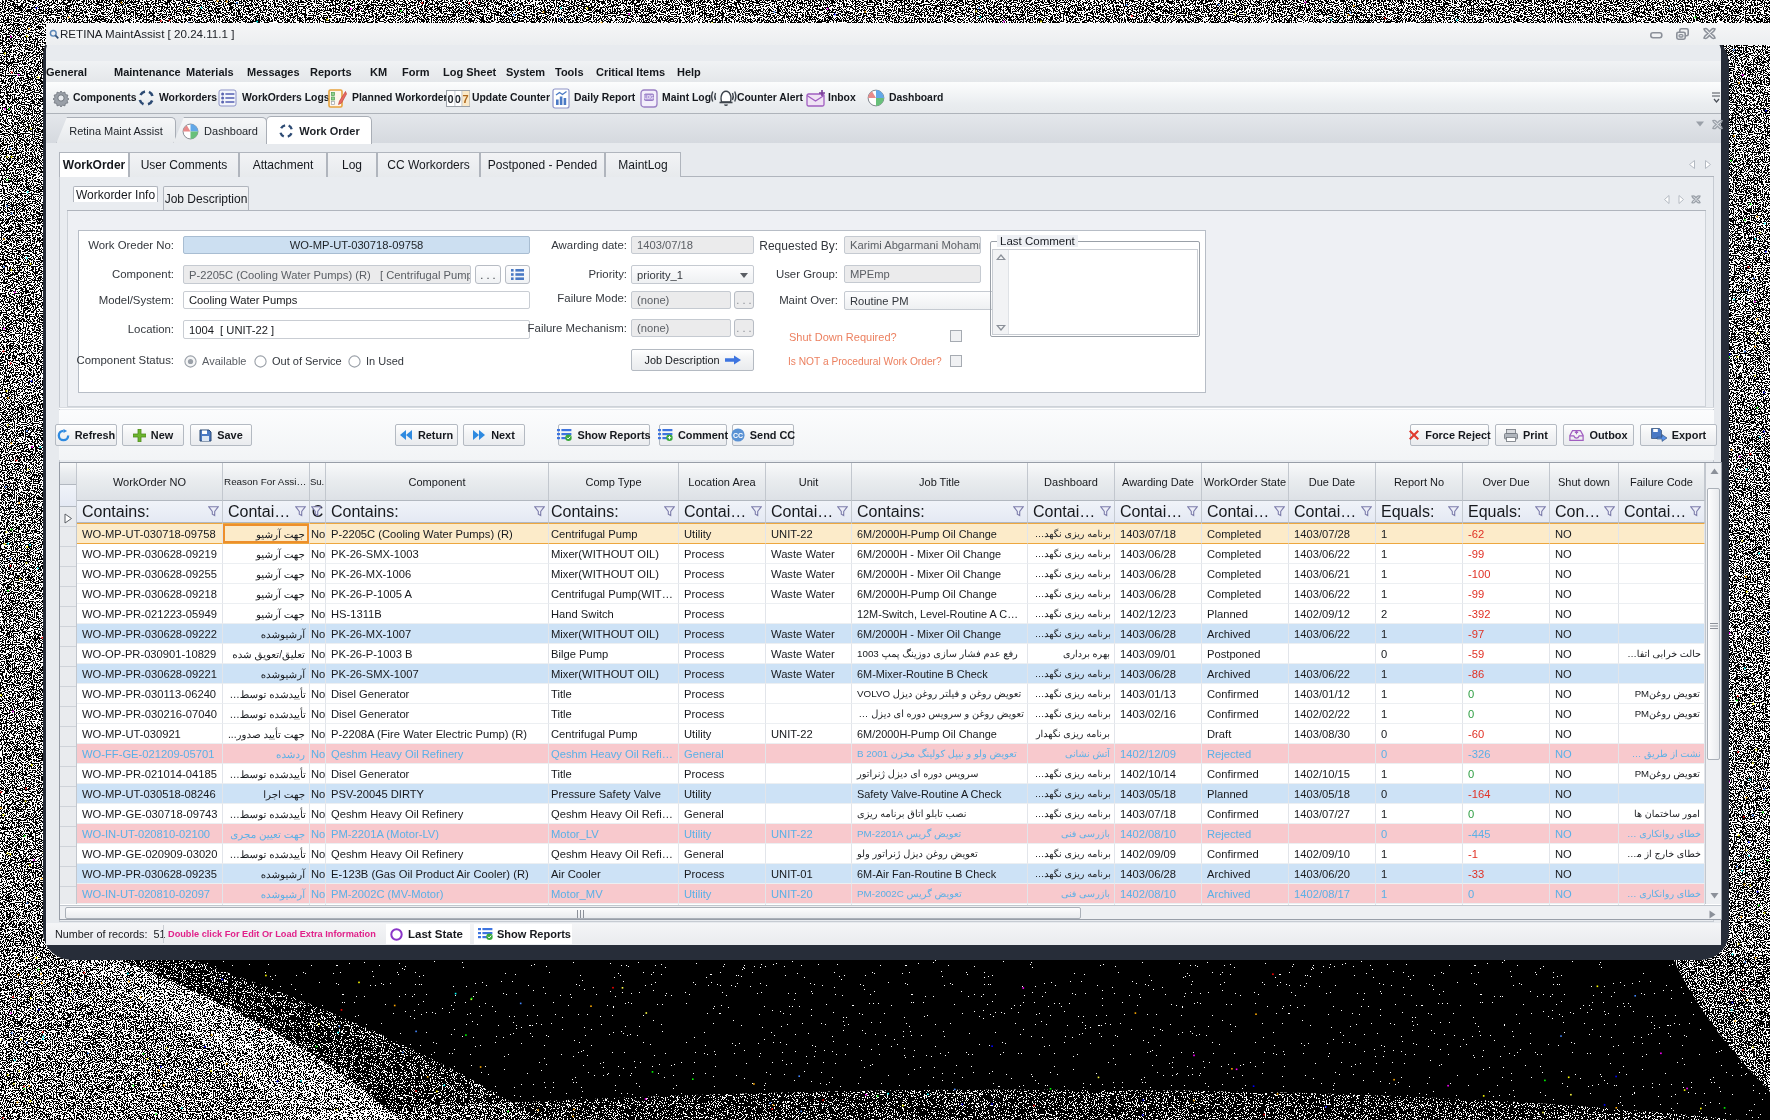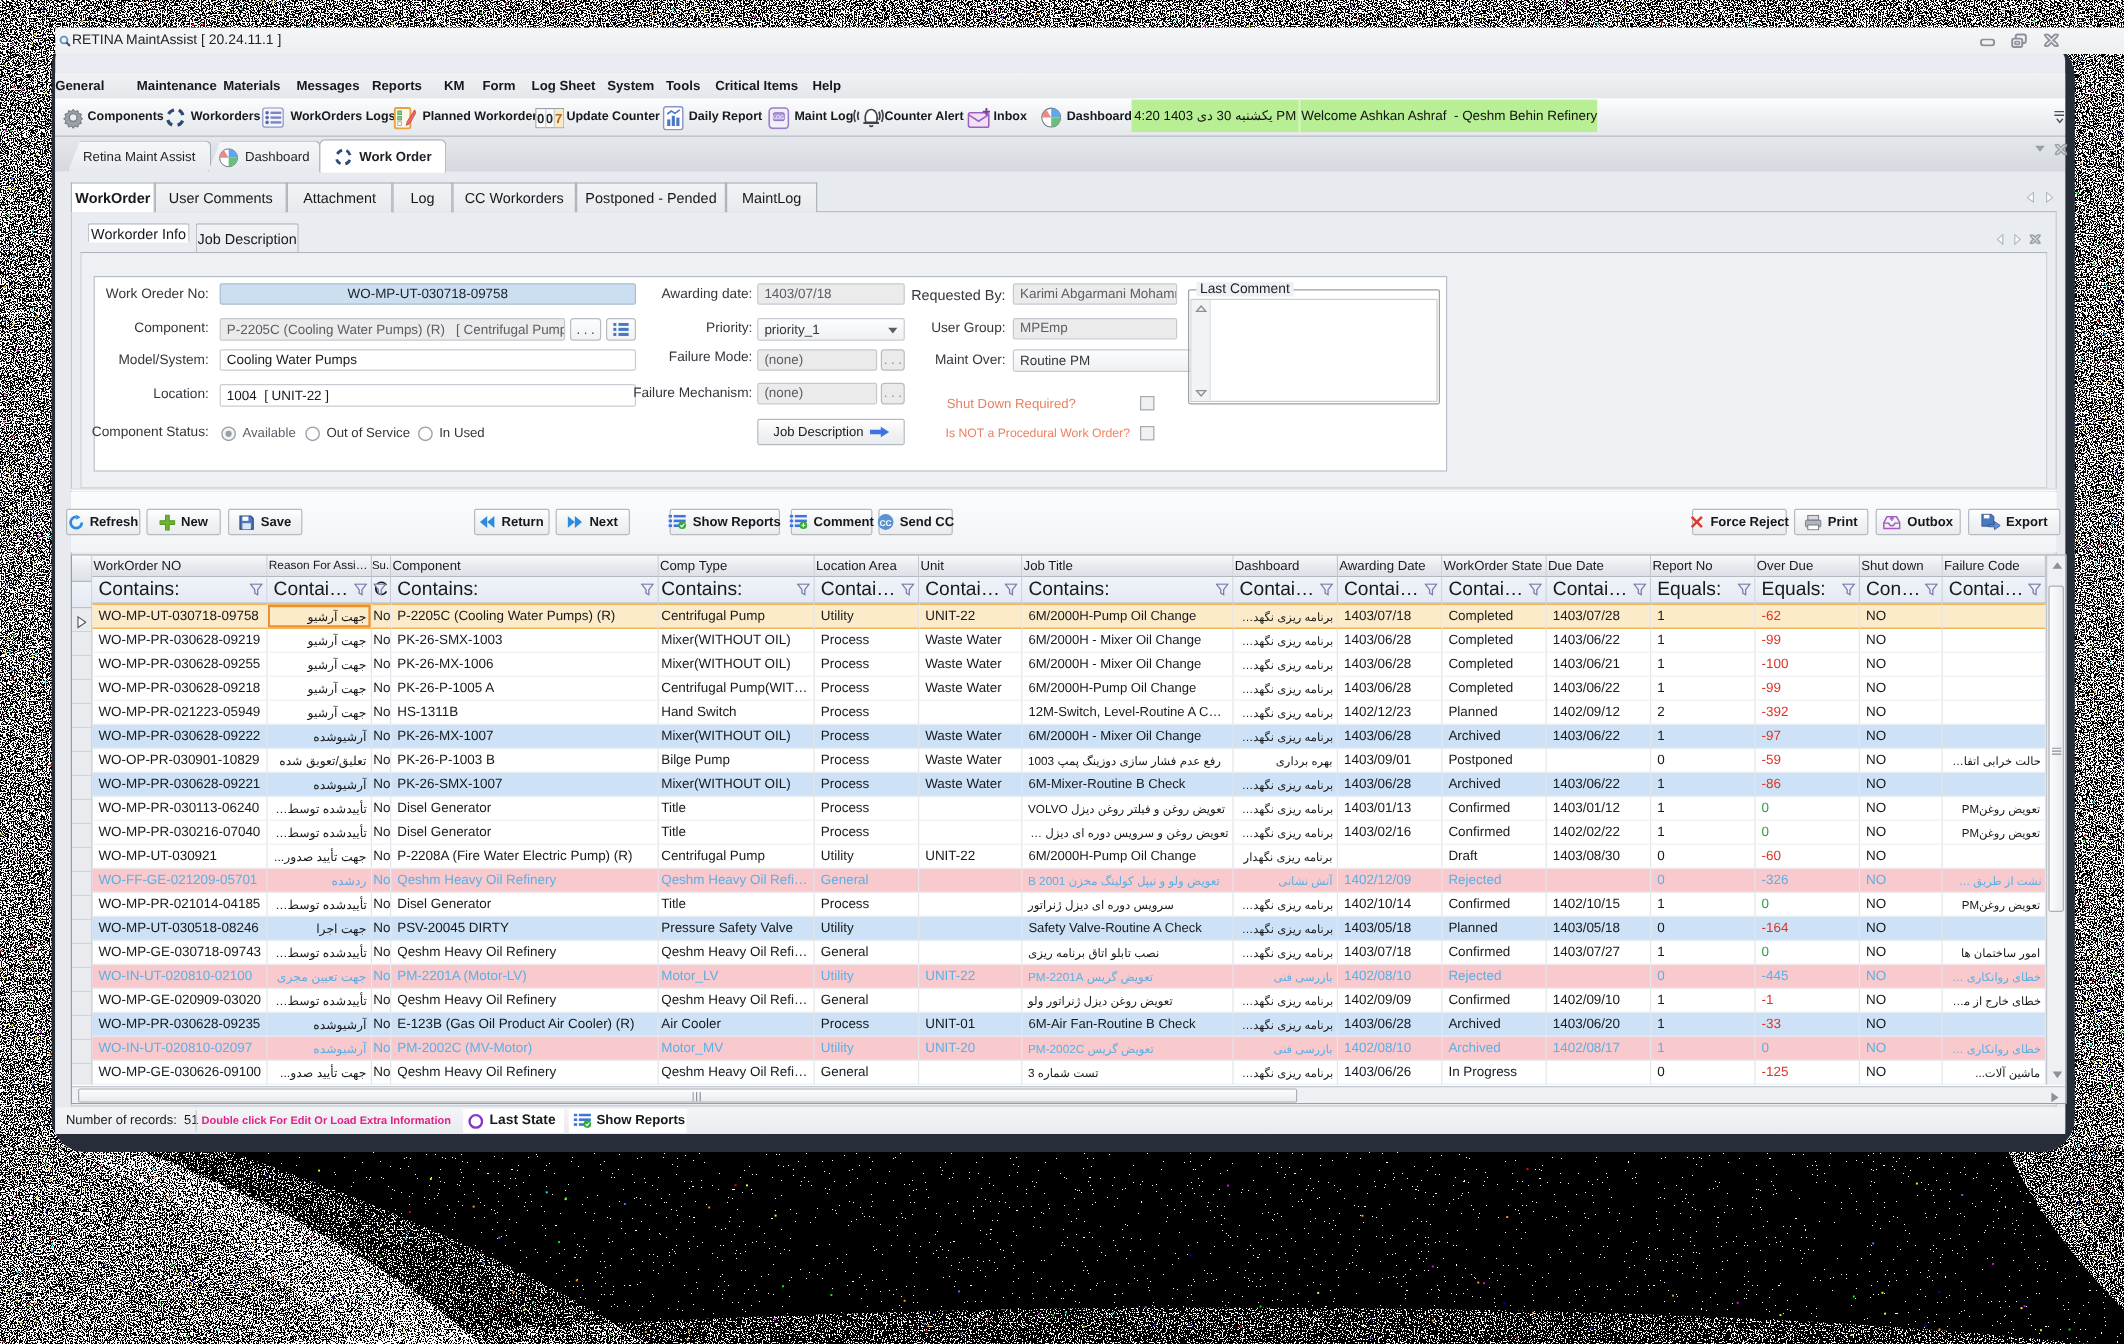--- a/index.html
+++ b/index.html
@@ -547,28 +547,20 @@
  <span class="ti" style="left:782px">Inbox</span>
   <svg class="a" style="left:821px;top:7px" width="18" height="18" viewBox="0 0 21 21">
       <circle cx="10.5" cy="10.5" r="9.2" fill="#fff" stroke="#6e747c"></circle>
       <path d="M10.5 1.3 A9.2 9.2 0 0 1 19.7 10.5 L10.5 10.5 Z" fill="#62a8e8"></path>
       <path d="M19.7 10.5 A9.2 9.2 0 0 1 10.5 19.7 L10.5 10.5 Z" fill="#68c07a"></path>
       <path d="M1.3 10.5 A9.2 9.2 0 0 1 6 3 L10.5 10.5 Z" fill="#e88a8a"></path>
     </svg>
  <span class="ti" style="left:843px">Dashboard</span>
  <div class="a" style="left:897px;top:2px;width:1px;height:28px"></div>
 
- <div class="a" style="left:897px;top:1px;width:388px;height:27px;display:flex">
-   <div style="width:154px;height:100%;background:#b9ef94;border-right:2px solid #d8f2c2;display:flex;align-items:center;justify-content:center;font-size:11px;color:#111;white-space:nowrap">
-        <span>4:20&nbsp;</span>
-        <span dir="rtl">یکشنبه 30 دی 1403</span>
-        <span>&nbsp;PM</span>
-      </div>
-   <div style="flex:1;height:100%;background:#b9ef94;display:flex;align-items:center;justify-content:center;font-size:11.2px;color:#111;white-space:nowrap">Welcome Ashkan Ashraf&nbsp; - Qeshm Behin Refinery</div>
- </div>
  <svg class="a" style="left:1665px;top:10px" width="10" height="12" viewBox="0 0 10 12">
       <path d="M1 1 h8 M1 4 h8 M3 7 l2.5 3 2.5-3" stroke="#4a4f57" fill="none" stroke-width="1.2"></path>
     </svg>
 </div>
 
 <div id="tabstrip" class="a">
  <div class="dtab" style="left:10px;width:120px;clip-path:polygon(0 100%,11px 0,100% 0,100% 100%)">Retina Maint Assist</div>
  <div class="dtab" style="left:127px;width:94px;clip-path:polygon(0 100%,11px 0,100% 0,100% 100%)">
   <svg width="17" height="17" viewBox="0 0 21 21">
         <circle cx="10.5" cy="10.5" r="9.2" fill="#fff" stroke="#6e747c"></circle>
@@ -799,21 +791,21 @@
         </g>
         <circle cx="11.5" cy="8.7" r="3.2" fill="#37a83c"></circle>
         <path d="M10 8.7 l1.2 1.3 2-2.4" stroke="#fff" fill="none"></path>
       </svg>
       <span class="b" style="margin-left:4px;font-size:11px;white-space:nowrap">Show Reports</span>
     </div>
 </div>
 <style>
 table{border-collapse:separate;border-spacing:0;table-layout:fixed;width:1628px;font-size:11.2px;color:#17191d}
 td{height:20px;padding:0 4px 0 5px;white-space:nowrap;overflow:hidden;text-overflow:ellipsis;border-right:1px solid #e2e5ea;border-bottom:1px solid #eceff2}
-tr.hdr td{height:18px;background:linear-gradient(#f8f9fa,#e8ebee 50%,#dde1e6);border-right:1px solid #c2c7ce;border-bottom:1px solid #b2b8c0;text-align:left;padding:0 1px;font-size:11px}
+tr.hdr td{height:38px;background:linear-gradient(#f8f9fa,#e8ebee 50%,#dde1e6);border-right:1px solid #c2c7ce;border-bottom:1px solid #b2b8c0;text-align:center;padding:0 1px;font-size:11px}
 tr.flt td{height:22px;background:linear-gradient(#f0f3f9,#e4e9f3);border-right:1px solid #c6cbd2;border-bottom:1px solid #b2b8c0;font-size:16px}
 tr.sel td{background:#fcebc9;border-top:1px solid #eda73f;border-bottom:1px solid #eda73f;height:21px}
 td.selc{box-shadow:inset 0 0 0 2px #ed8f2b}
 tr.blue td{background:#cde2f6}
 tr.pink td{background:#f8c9cd;color:#5bb0e6}
 .fc{position:relative;padding-right:14px}
 .fn{position:absolute;right:3px;top:5px}
 .rtl{direction:rtl;text-align:right;font-size:10.3px;text-overflow:ellipsis}
 .el{text-overflow:ellipsis;font-size:9.6px}
 .jr{text-align:left;font-size:10.9px}

